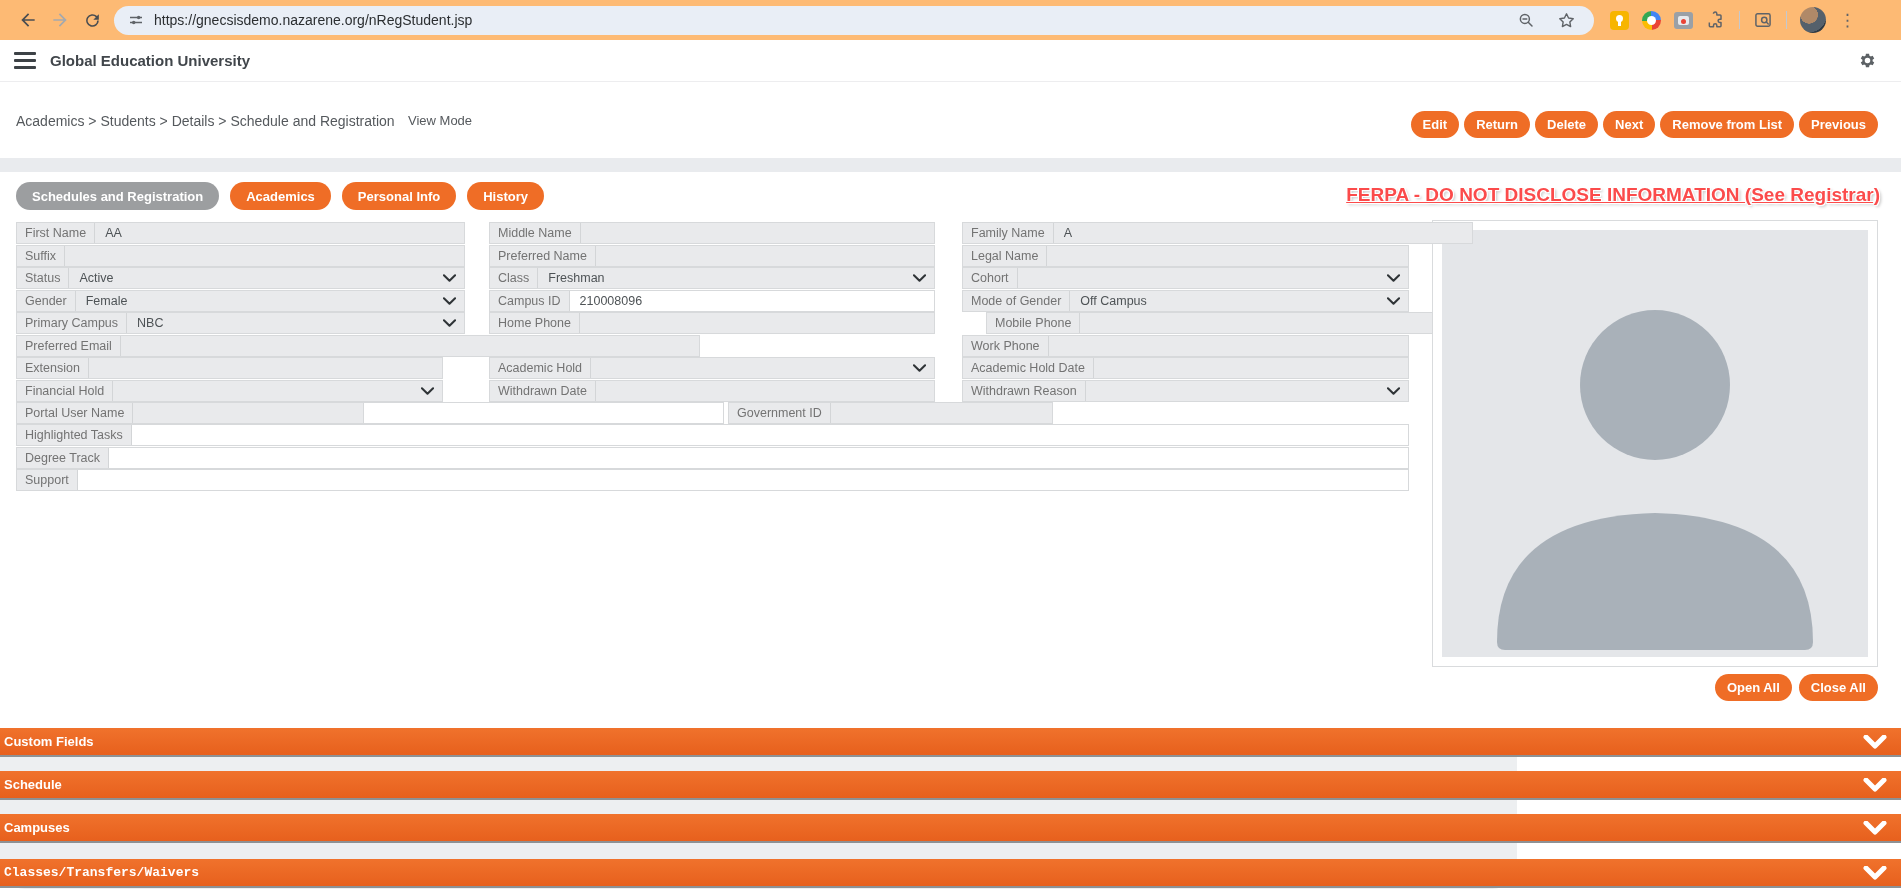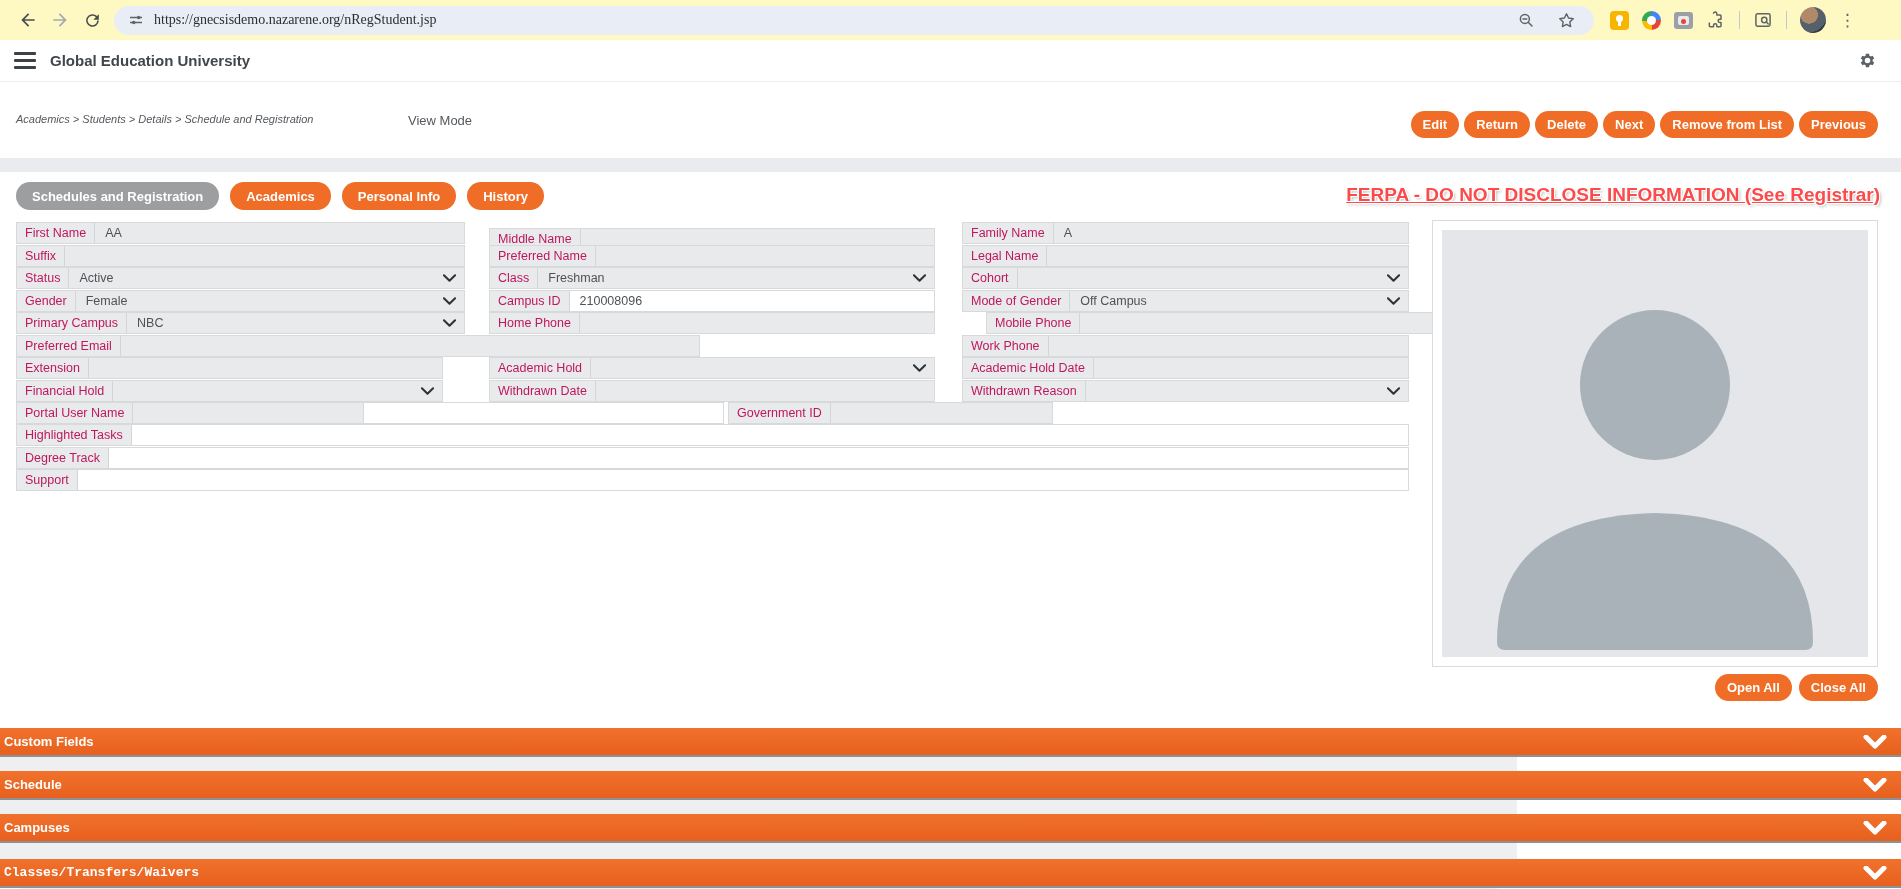--- a/index.html
+++ b/index.html
@@ -2,21 +2,21 @@
 <html><head>
 <meta charset="utf-8">
 <style>
   * { box-sizing: border-box; }
   html,body { margin:0; padding:0; }
   body {
     width:1901px; height:889px; overflow:hidden;
     font-family:"Liberation Sans", sans-serif; background:#fff;
   }
   
-  .chrome { height:40px; background:#fef9c3; display:flex; align-items:center; padding:0 12px;font-family:Liberation Serif, serif; }
+  .chrome { height:40px; background:#fdba74; display:flex; align-items:center; padding:0 12px; }
   .nav-ic { width:32px; height:32px; border-radius:50%; display:flex; align-items:center; justify-content:center; flex:none; }
   .omnibox {
     margin-left:6px; height:29px; width:1480px; flex:none;
     background:#e9eef6; border-radius:15px; display:flex; align-items:center; padding:0 14px;
   }
   .url-text { font-size:14px; color:#2b2e31; margin-left:10px; flex:1; white-space:nowrap; overflow:hidden; }
   .omni-right { display:flex; align-items:center; gap:22px; margin-left:auto; padding-right:4px; }
   .ext-area { display:flex; align-items:center; gap:13px; margin-left:16px; }
   .vsep { width:1px; height:18px; background:#c3c8cf; }
   .ext-yellow { width:19px; height:19px; border-radius:4px; background:#f7b500; position:relative; }
@@ -32,39 +32,39 @@
     background:radial-gradient(circle at 35% 30%, #b08968 0 35%, #55606b 36% 70%, #2f3a44 71%); }
   .dots { font-size:17px; color:#5f6368; letter-spacing:0; line-height:1; }
   
   .app-header { height:42px; background:#fff; display:flex; align-items:center; border-bottom:1px solid #ededef; padding:0 14px; }
   .burger { width:22px; display:flex; flex-direction:column; gap:4px; cursor:pointer; }
   .burger span { display:block; height:3px; background:#3d4246; border-radius:1px; }
   .app-title { font-size:15px; font-weight:700; color:#41464b; margin-left:14px; }
   .gear-wrap { margin-left:auto; margin-right:10px; display:flex; }
   
   .toolbar { position:relative; height:76px; background:#fff; }
-  .crumb { position:absolute; left:16px; top:31px; font-size:11px; color:#55595d;font-style:italic; }
+  .crumb { position:absolute; left:16px; top:31px; font-size:14px; color:#55595d; }
   .viewmode { position:absolute; left:408px; top:31px; font-size:13px; color:#55595d; }
   .actions { position:absolute; right:23px; top:29px; display:flex; gap:5px; }
   .btn { height:27px; padding:0 12px; border-radius:14px; background:#ef6d26; color:#fff;
     font-size:13px; font-weight:700; display:flex; align-items:center; border:none; font-family:inherit; cursor:pointer; white-space:nowrap; }
   .band { height:14px; background:#e9ebee; }
   
   .content { position:relative; height:717px; background:#fff; }
   .tabs { position:absolute; left:16px; top:10px; display:flex; gap:11px; }
   .tab { height:28px; padding:0 16px; border-radius:14px; display:flex; align-items:center;
     color:#fff; font-size:13px; font-weight:700; background:#ef6d26; cursor:pointer; white-space:nowrap; }
   .tab.active { background:#9c9ea0;text-align:right; }
   .ferpa { position:absolute; right:21px; top:12px; font-size:19px; font-weight:700; color:#fb4b4b;
     text-decoration:underline;
     text-shadow:-1px -1px 0 #fff, 1px -1px 0 #fff, -1px 1px 0 #fff, 1px 1px 0 #fff, 2px 2px 3px rgba(0,0,0,.25); }
   
   .field { position:absolute; height:22px; background:#e9eaec; border:1px solid #d7d9db;
     display:flex; align-items:stretch; font-size:12.5px; }
-  .f-label { display:flex; align-items:center; padding:0 8px; color:#be185d;
+  .f-label { display:flex; align-items:center; padding:0 8px; color:#737373;
     border-right:1px solid #d3d5d7; white-space:nowrap; flex:none; }
   .f-value { display:flex; align-items:center; padding:0 10px; color:#4e5356; flex:1; white-space:nowrap; overflow:hidden; }
   .f-value.white { background:#fff; }
   .f-fill { flex:none; background:#fff; border-left:1px solid #d7d9db; }
   .f-chevron { display:flex; align-items:center; padding-right:8px; flex:none; }
   
   .photo { position:absolute; left:1432px; top:48px; width:446px; height:447px;
     border:1px solid #d9dbdd; background:#fff; padding:9px; }
   .photo-inner { width:100%; height:100%; background:#e4e6e9; display:flex; align-items:flex-end; justify-content:center; overflow:hidden; }
   .photo-actions { position:absolute; right:23px; top:502px; display:flex; gap:7px; }
@@ -289,21 +289,21 @@
       <span class="f-value white"></span>
     </div>
     <div class="field" style="left: 16px; top: 275px; width: 1393px;">
       <span class="f-label">Degree Track</span>
       <span class="f-value white"></span>
     </div>
     <div class="field" style="left: 16px; top: 297px; width: 1393px;">
       <span class="f-label">Support</span>
       <span class="f-value white"></span>
     </div>
-    <div class="field" style="left: 489px; top: 56px; width: 446px;">
+    <div class="field" style="left: 489px; top: 50px; width: 446px;">
       <span class="f-label">Middle Name</span>
       <span class="f-value"></span>
     </div>
     <div class="field" style="left: 489px; top: 73px; width: 446px;">
       <span class="f-label">Preferred Name</span>
       <span class="f-value"></span>
     </div>
     <div class="field" style="left: 489px; top: 95px; width: 446px;">
       <span class="f-label">Class</span>
       <span class="f-value">Freshman</span>
@@ -331,21 +331,21 @@
       </span>
     </div>
     <div class="field" style="left: 489px; top: 208px; width: 446px;">
       <span class="f-label">Withdrawn Date</span>
       <span class="f-value"></span>
     </div>
     <div class="field" style="left: 728px; top: 230px; width: 325px;">
       <span class="f-label">Government ID</span>
       <span class="f-value"></span>
     </div>
-    <div class="field" style="left: 962px; top: 50px; width: 447px;">
+    <div class="field" style="left: 962px; top: 50px; width: 511px;">
       <span class="f-label">Family Name</span>
       <span class="f-value">A</span>
     </div>
     <div class="field" style="left: 962px; top: 73px; width: 447px;">
       <span class="f-label">Legal Name</span>
       <span class="f-value"></span>
     </div>
     <div class="field" style="left: 962px; top: 95px; width: 447px;">
       <span class="f-label">Cohort</span>
       <span class="f-value"></span>

